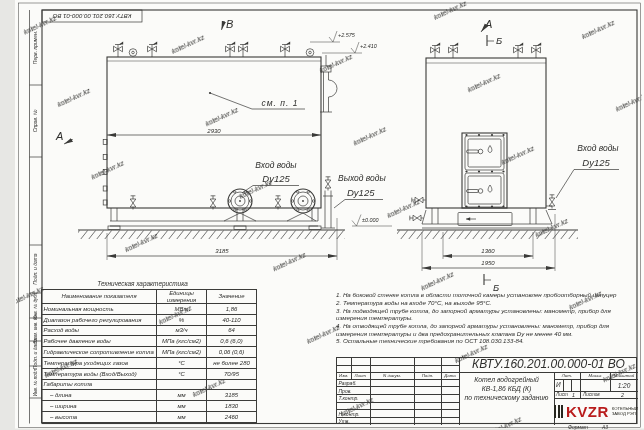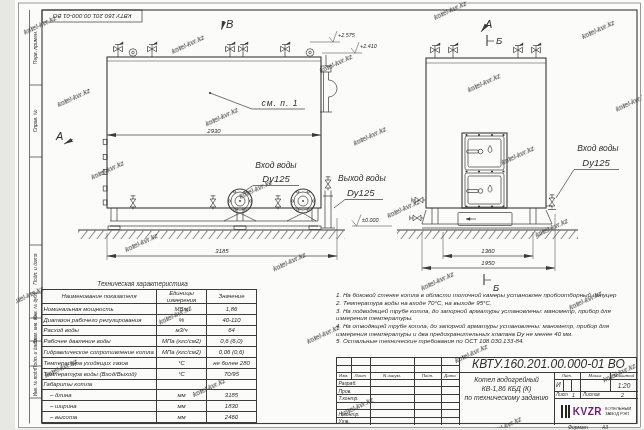--- a/index.html
+++ b/index.html
@@ -444,21 +444,21 @@
   <span style="left:217px;top:23px;width:8.5px;text-align:center;font-size:6.5px;">И</span>
   <span style="left:273px;top:23.5px;width:28px;text-align:center;font-size:6.5px;">1:20</span>
 
   <span style="left:219px;top:34.3px;font-size:4.6px;">Лист</span>
   <span style="left:235px;top:33.8px;font-size:5.4px;">1</span>
   <span style="left:246px;top:34.3px;font-size:4.6px;">Листов</span>
   <span style="left:284px;top:33.8px;font-size:5.4px;">2</span>
 
   <span style="left:217px;top:40px;width:84px;height:26.5px;display:flex;align-items:center;justify-content:center;gap:3px;font-style:normal;">
     <span class="bars" style="position:static;"></span>
-    <span style="position:static;font-weight:bold;font-size:10px;letter-spacing:0.5px;color:#701a75;">KVZR</span>
+    <span style="position:static;font-weight:bold;font-size:15px;letter-spacing:0.5px;color:#b91c1c;">KVZR</span>
     <span style="position:static;display:inline-block;line-height:5px;">
       <span style="position:static;display:block;font-size:4.2px;color:#26261f;">КОТЕЛЬНЫЙ</span>
       <span style="position:static;display:block;font-size:4.2px;color:#26261f;">ЗАВОД РЭП</span>
     </span>
   </span>
 </div>
 
 <div class="overlay" style="left:552px;top:424px;width:86px;height:6px;font-size:5px;">
   <span style="position:absolute;left:16px;">Формат</span>
   <span style="position:absolute;left:50px;">А3</span>

